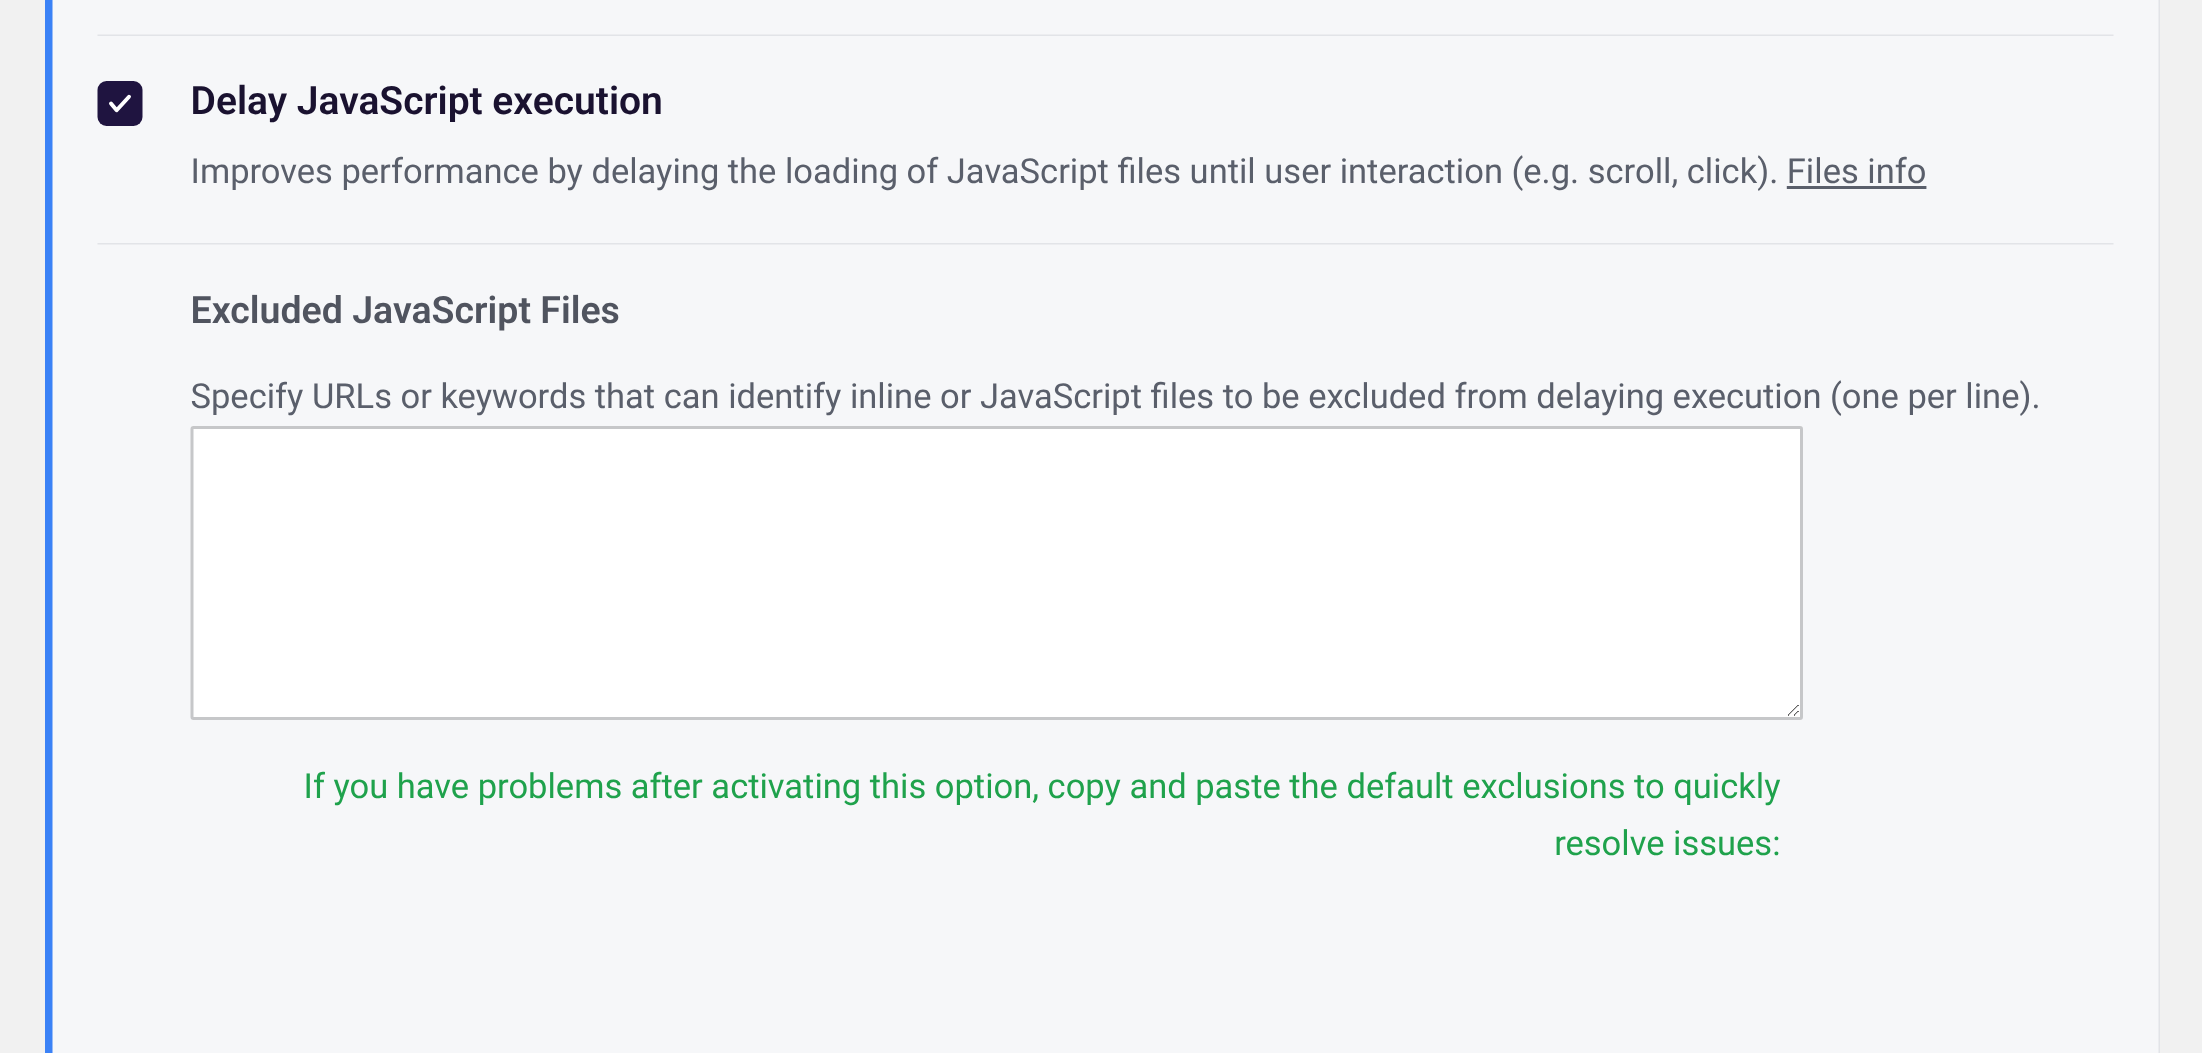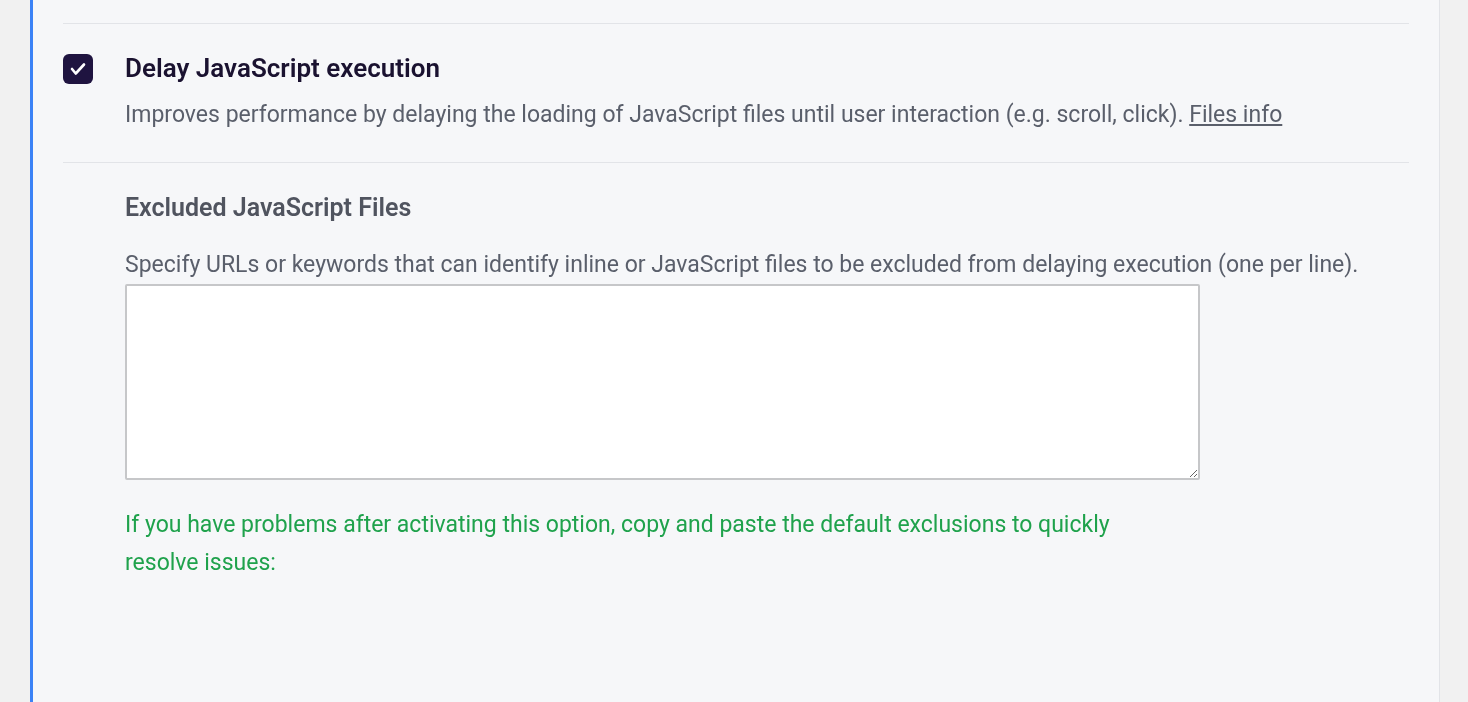--- a/index.html
+++ b/index.html
@@ -14,21 +14,21 @@
       height: 702px;
       overflow: hidden;
     }
     .outer {
       padding-left: 30px;
       padding-right: 28px;
       height: 100%;
     }
     .card {
       background: #f6f7f9;
-      border-left: 3px solid #3b82f6;
+      border-left: 5px solid #3b82f6;
       border-right: 1px solid #e2e4e8;
       height: 100%;
       padding: 0 30px;
     }
     .section {
       padding: 28px 0 28px 0;
     }
     .divider-bottom {
       border-bottom: 1px solid #e2e4e8;
     }
@@ -102,20 +102,21 @@
       font-size: 18px;
       padding: 10px;
       outline: none;
     }
     .hint {
       font-size: 23px;
       color: #1fa24c;
       line-height: 1.65;
       margin-top: 22px;
       max-width: 1060px;
+      text-align: right;
     }
     .spacer-top {
       height: 24px;
     }
   </style>
 </head>
 <body>
 
 <div class="outer">
   <div class="card">

